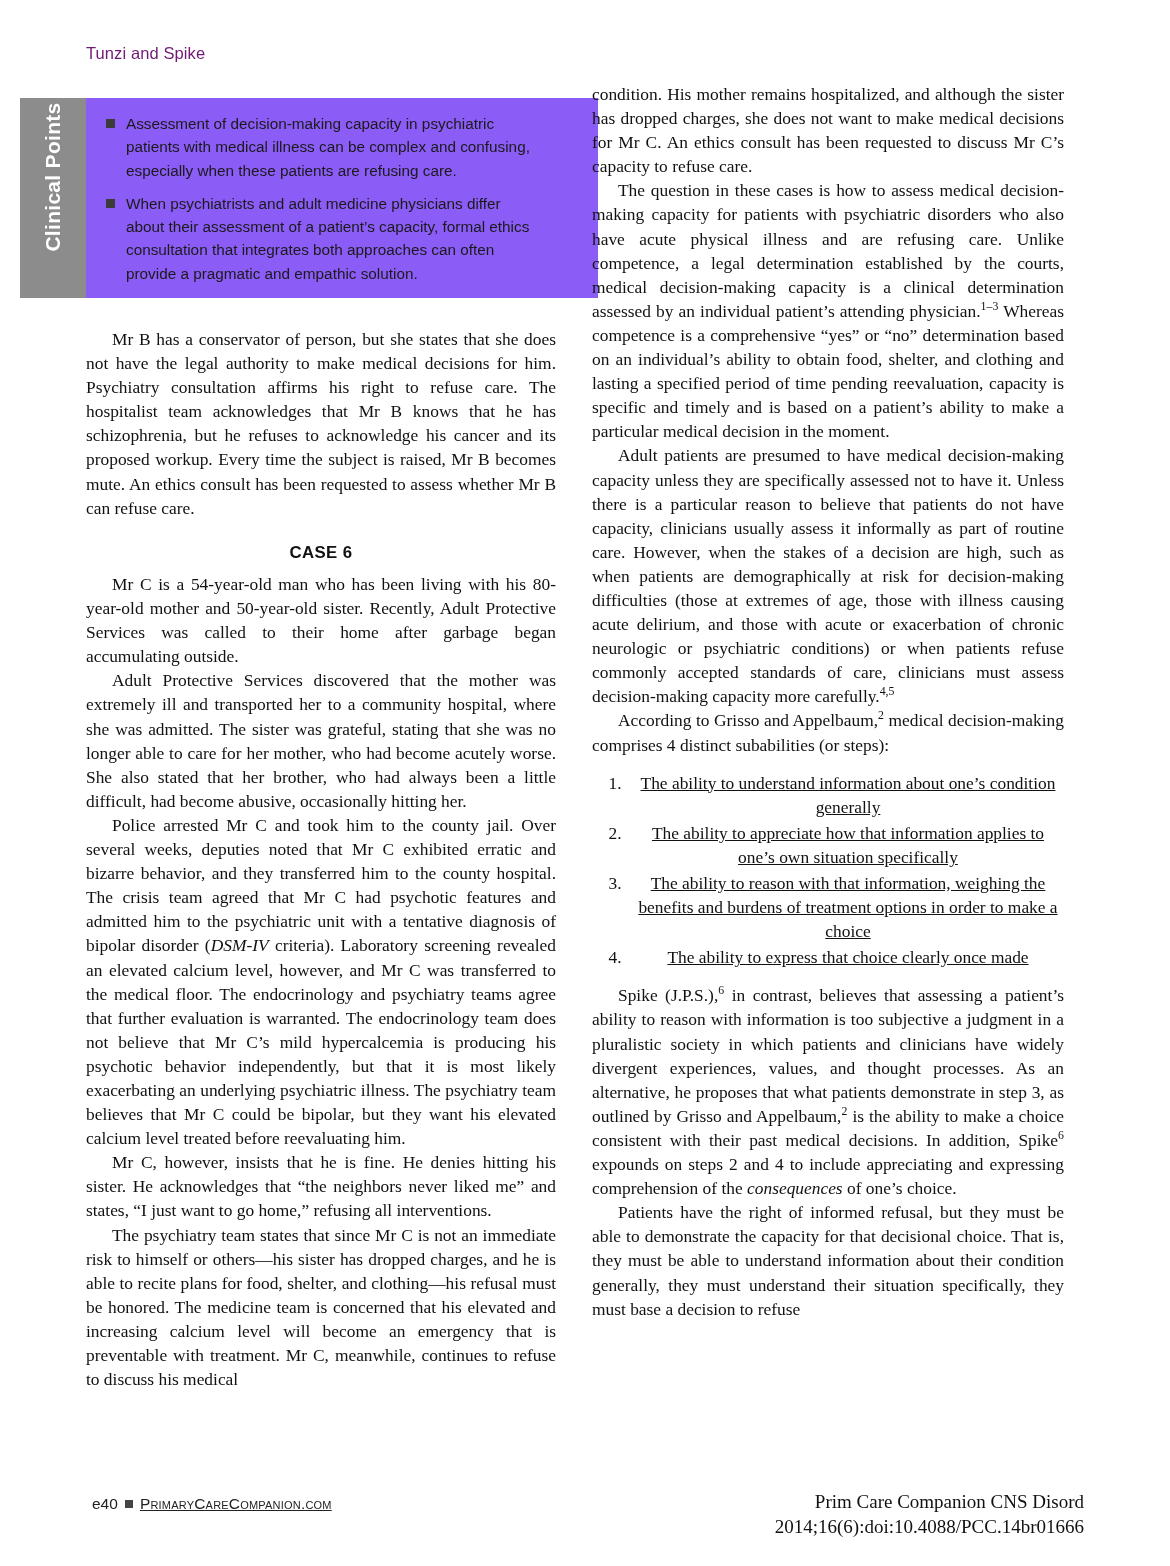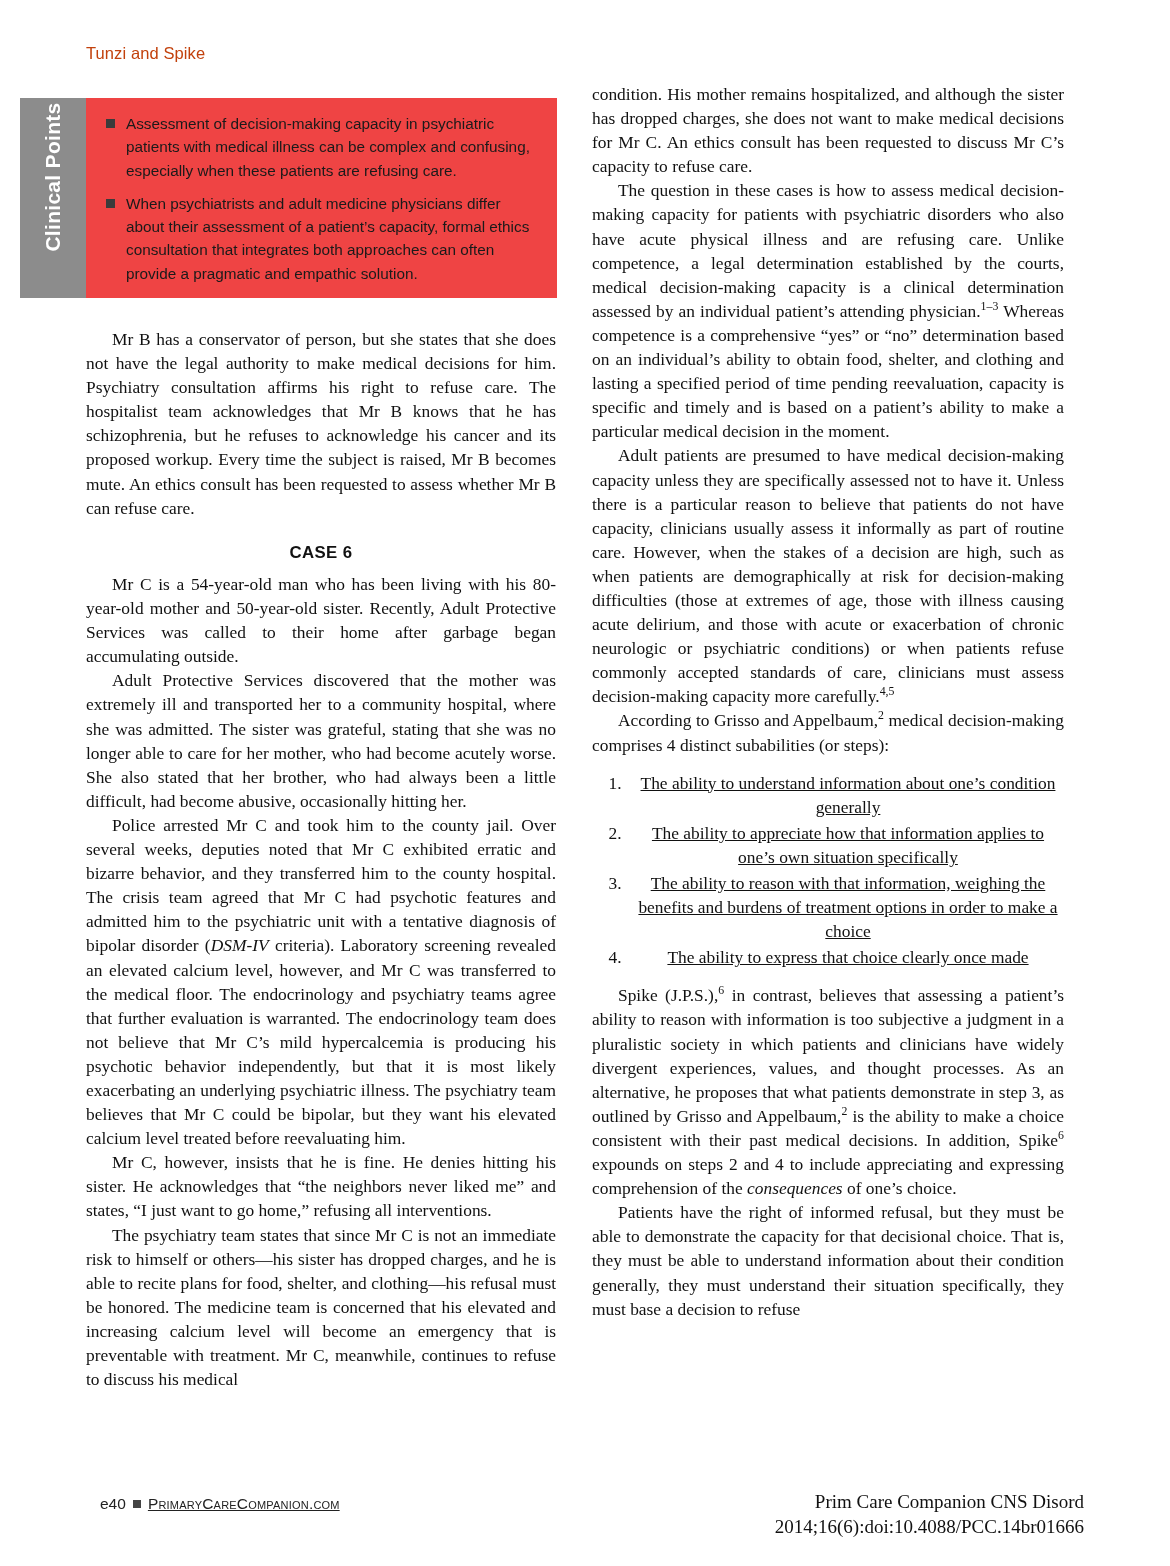--- a/index.html
+++ b/index.html
@@ -21,21 +21,21 @@
     width: 1170px; height: 1566px;
   }
 
   
   .running-head {
     position: absolute;
     left: 86px;
     top: 44px;
     font-size: 16.5px;
     letter-spacing: .1px;
-    color: #c2410c;
+    color: #701a75;
     font-family: "Liberation Sans", sans-serif;
     text-align: center;
   }
 
   
   .cp-wrap {
     position: absolute;
     left: 20px;
     top: 98px;
     width: 537px;
@@ -57,23 +57,23 @@
     transform: rotate(-90deg);
     color: #ffffff;
     font-family: "Liberation Sans", sans-serif;
     font-weight: bold;
     font-size: 21px;
     letter-spacing: .3px;
   }
   .cp-body {
     position: absolute;
     left: 66px; top: 0;
-    width: 471px;
+    width: 512px;
     height: 200px;
-    background: #ef4444;
+    background: #8b5cf6;
     box-sizing: border-box;
     padding: 14px 18px 24px 20px;
   }
   .cp-item {
     display: flex;
     align-items: flex-start;
     margin-bottom: 10px;
   }
   .cp-bullet {
     width: 9px; height: 9px;
@@ -139,21 +139,21 @@
   }
   ol.steps li {
     margin-bottom: 2px;
     line-height: 1.385;
     padding-left: 6px;
   }
 
   
   .footer-left {
     position: absolute;
-    left: 100px;
+    left: 92px;
     top: 1495px;
     font-family: "Liberation Sans", sans-serif;
     font-size: 15.5px;
     color: #222;
     display: flex;
     align-items: center;
   }
   .footer-left .pg { margin-right: 7px; }
   .footer-sq {
     display: inline-block;

